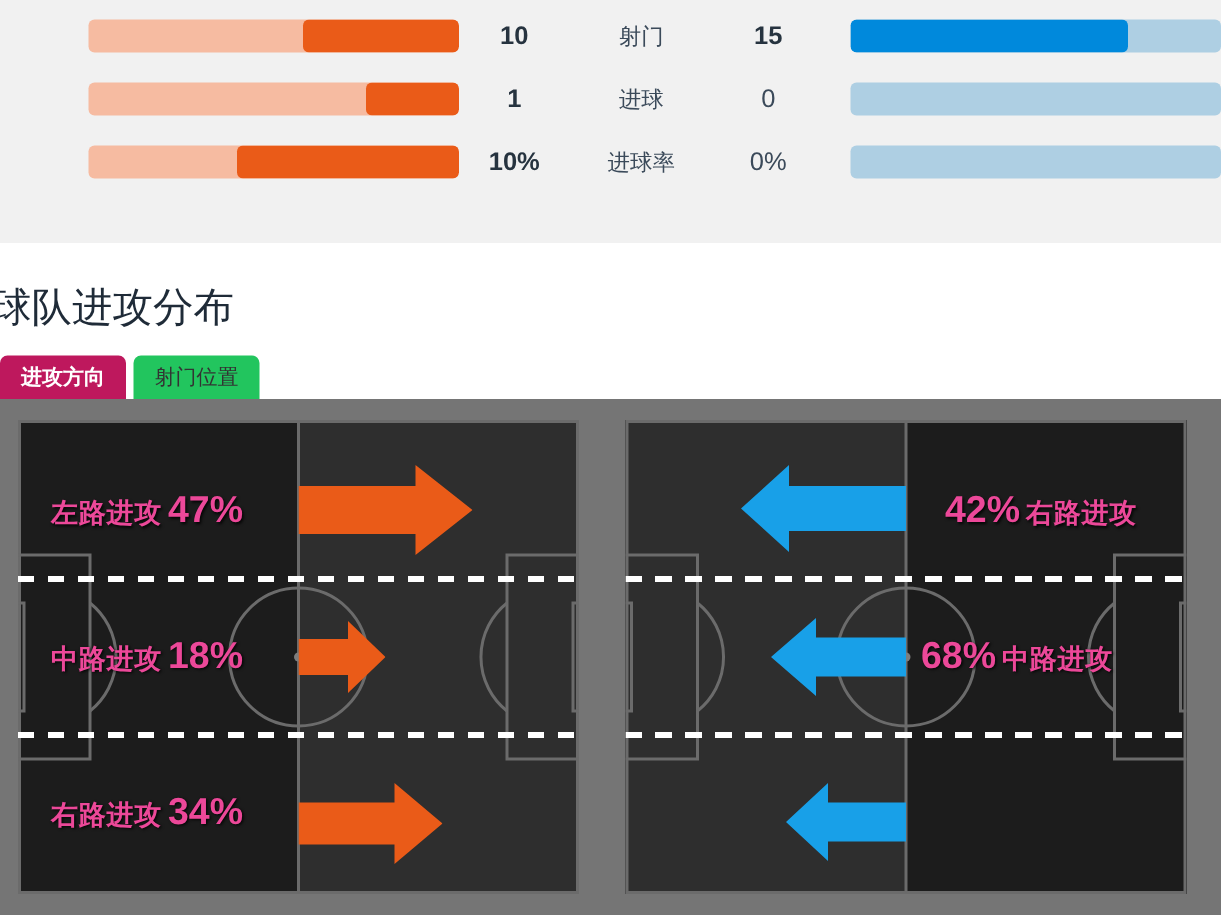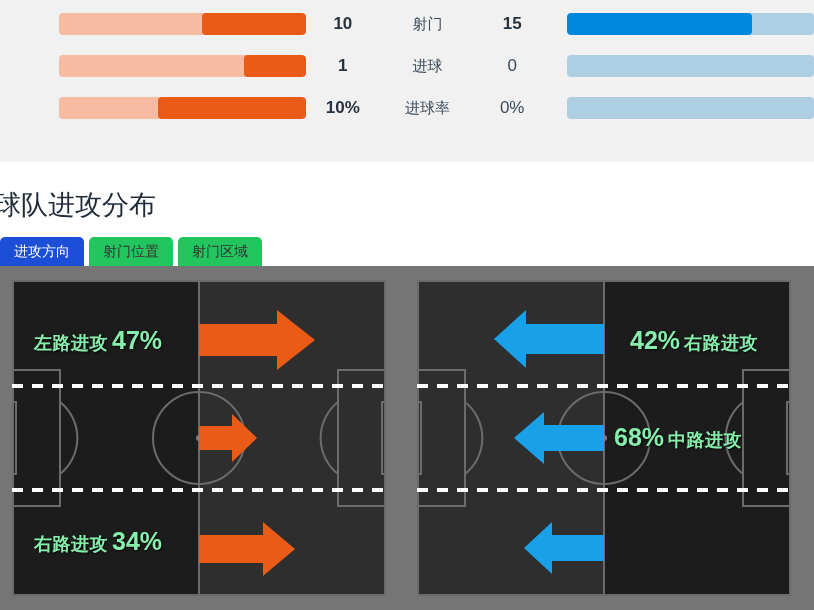--- a/index.html
+++ b/index.html
@@ -112,23 +112,23 @@
     line-height: 29px;
     padding: 0 14px;
     font-size: 14px;
     border-radius: 5px 5px 0 0;
     background: #22c55e;
     color: #333333;
     margin-right: 5px;
     box-sizing: border-box;
   }
   .tab.active {
-    background: #1d4ed8;
+    background: #be185d;
     color: #ffffff;
-    font-weight: normal;
+    font-weight: bold;
   }
 
   
   .pitch-area {
     position: absolute;
     left: 0;
     top: 266px;
     width: 814px;
     height: 344px;
     background: #757575;
@@ -181,21 +181,21 @@
   
   .arrow {
     position: absolute;
     height: 0;
   }
   .arrow svg { display: block; }
 
   
   .pitch-label {
     position: absolute;
-    color: #86efac;
+    color: #ec4899;
     white-space: nowrap;
     text-shadow: 1px 1px 2px rgba(0,0,0,0.85);
     text-align: center;
   }
   .pl-name {
     font-size: 18px;
     font-weight: bold;
     letter-spacing: 0.5px;
   }
   .pl-pct {
@@ -248,21 +248,20 @@
     </div>
 
   </div>
 </div>
 
 <div class="section-title">球队进攻分布</div>
 
 <div class="tabs">
   <div class="tab active">进攻方向</div>
   <div class="tab">射门位置</div>
-  <div class="tab">射门区域</div>
 </div>
 
 <div class="pitch-area">
 
   <div class="pitch left-pitch">
     <div class="half-shade on-left"></div>
 
     <div class="markings">
       <svg width="374" height="316" viewBox="0 0 374 316">
         <g fill="none" stroke="#6b6b6b" stroke-width="2">
@@ -297,20 +296,23 @@
 
     <div class="arrow" style="left:187px; top:242px;">
       <svg width="96" height="54" viewBox="0 0 96 54">
         <path d="M0 13 L64 13 L64 0 L96 27 L64 54 L64 41 L0 41 Z" fill="#ea5b18"></path>
       </svg>
     </div>
 
     <div class="pitch-label" style="left:22px; top:46px;">
       <span class="pl-name">左路进攻</span><span class="pl-pct">47%</span>
     </div>
+    <div class="pitch-label" style="left:22px; top:143px;">
+      <span class="pl-name">中路进攻</span><span class="pl-pct">18%</span>
+    </div>
     <div class="pitch-label" style="left:22px; top:247px;">
       <span class="pl-name">右路进攻</span><span class="pl-pct">34%</span>
     </div>
   </div>
 
   <div class="pitch right-pitch">
     <div class="half-shade on-right"></div>
 
     <div class="markings">
       <svg width="374" height="316" viewBox="0 0 374 316">

